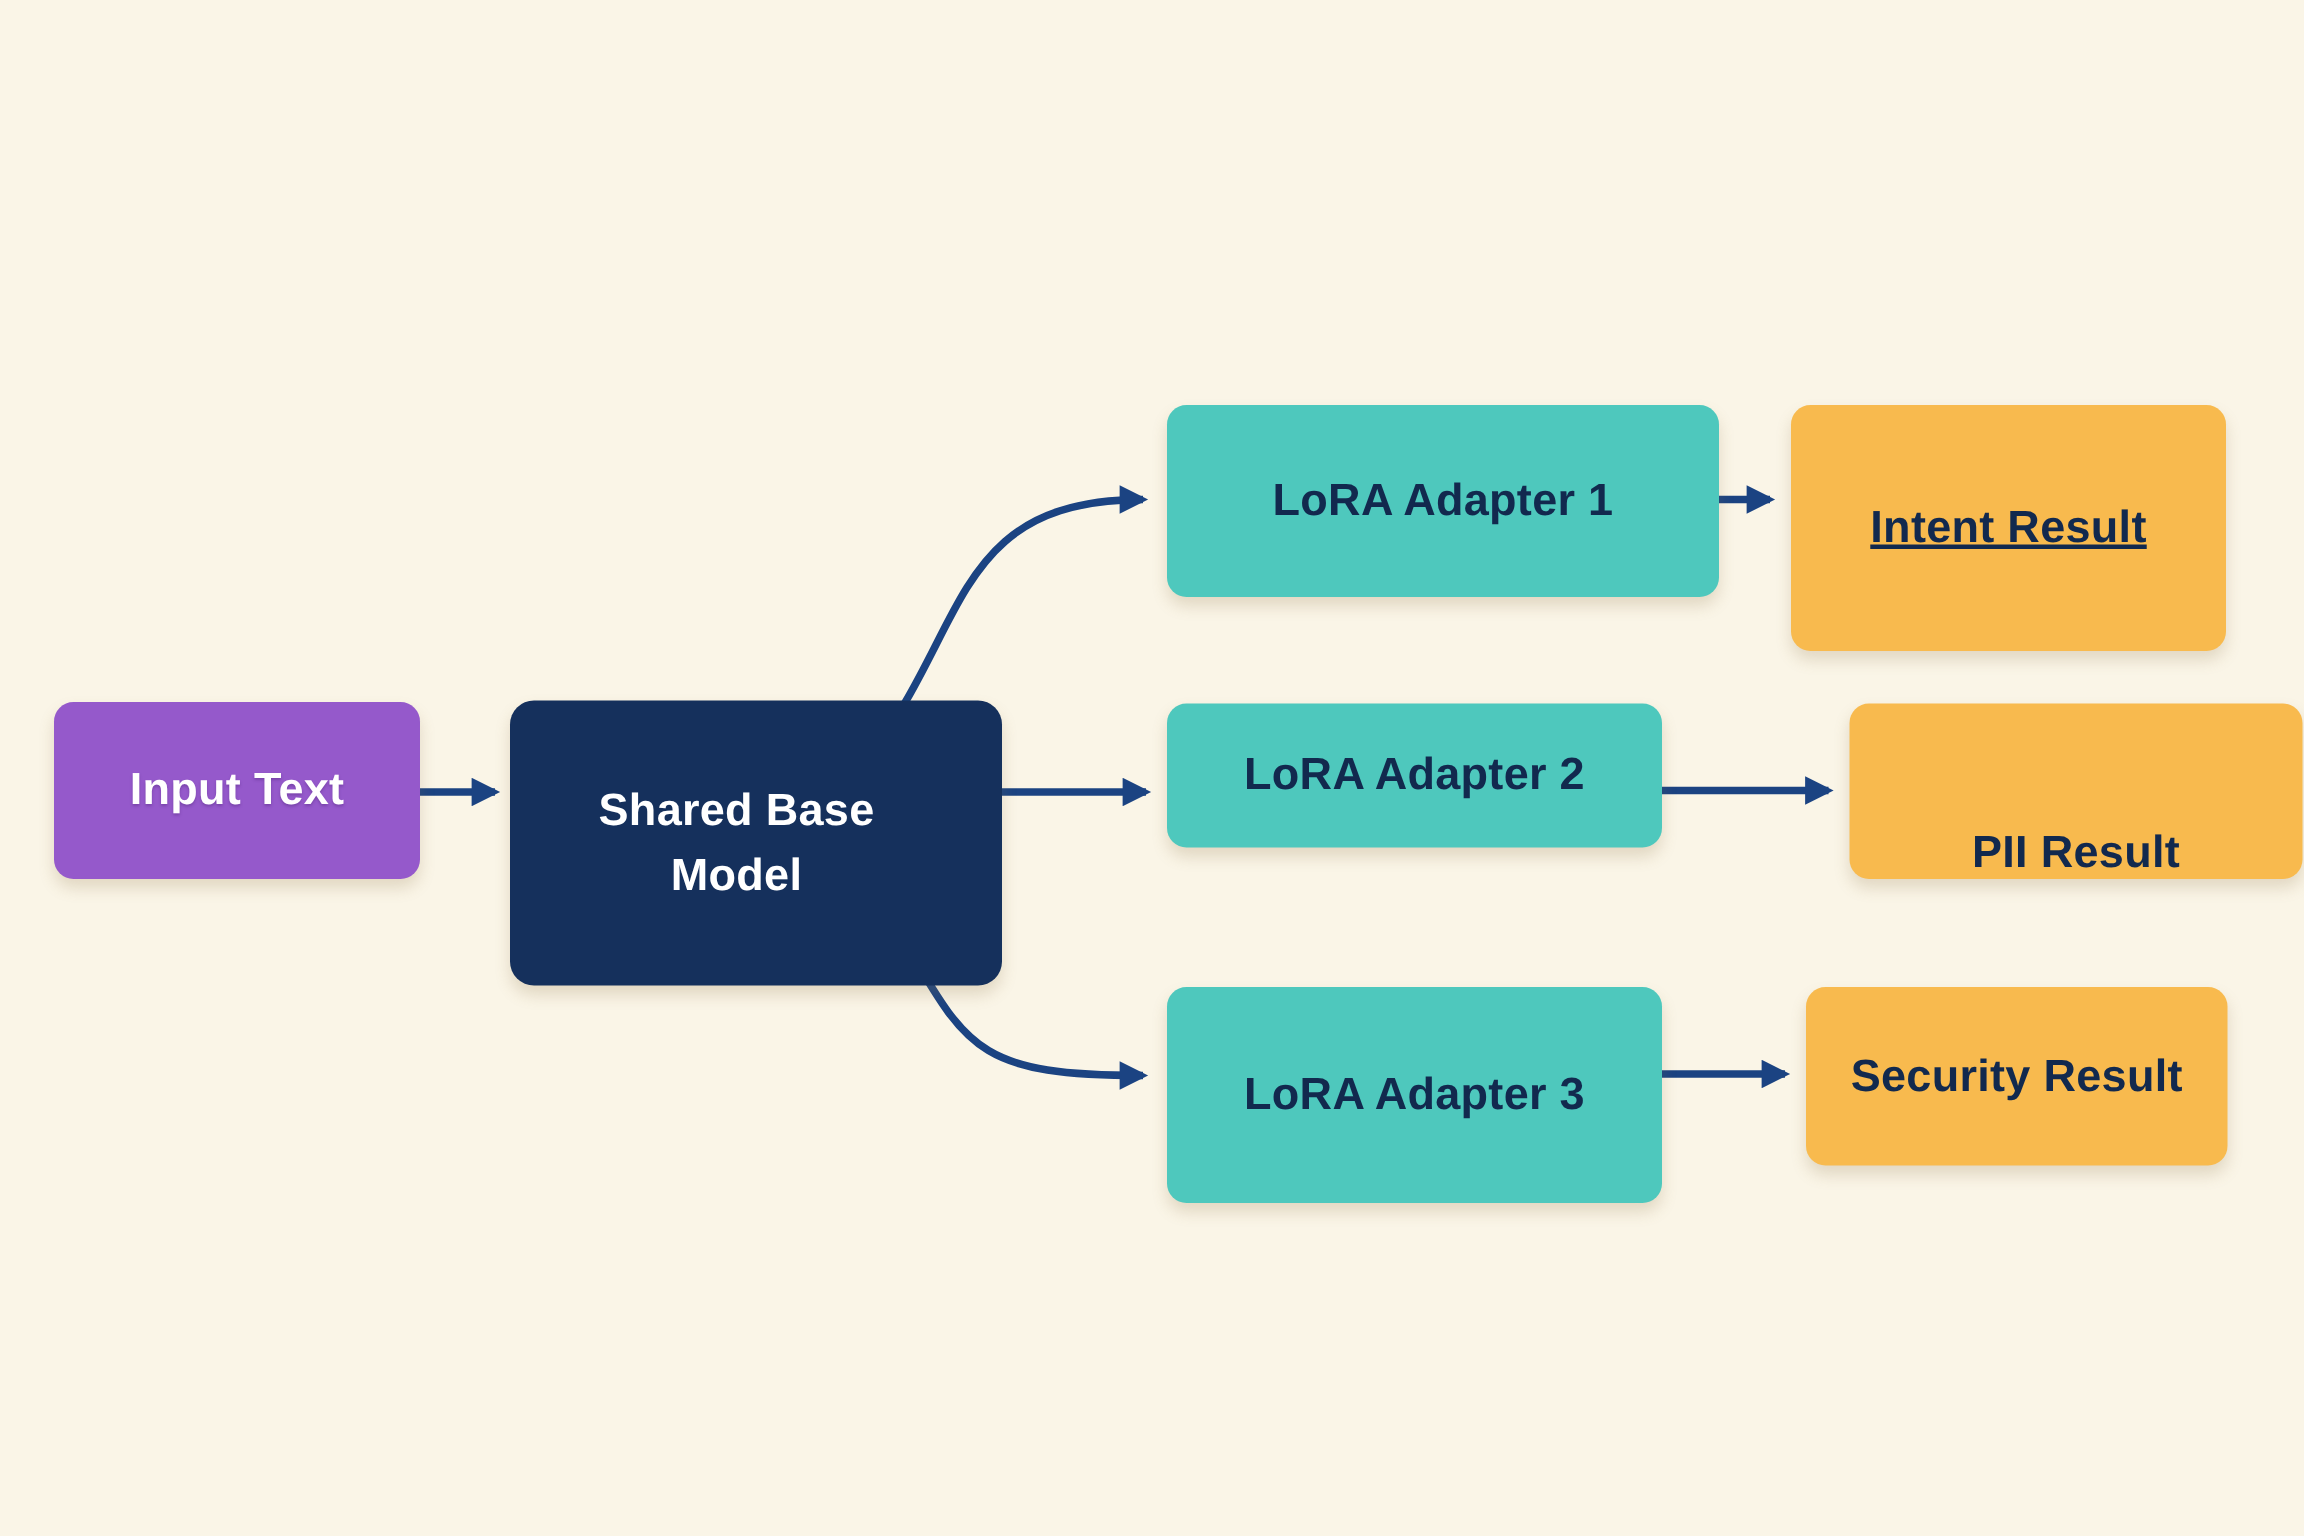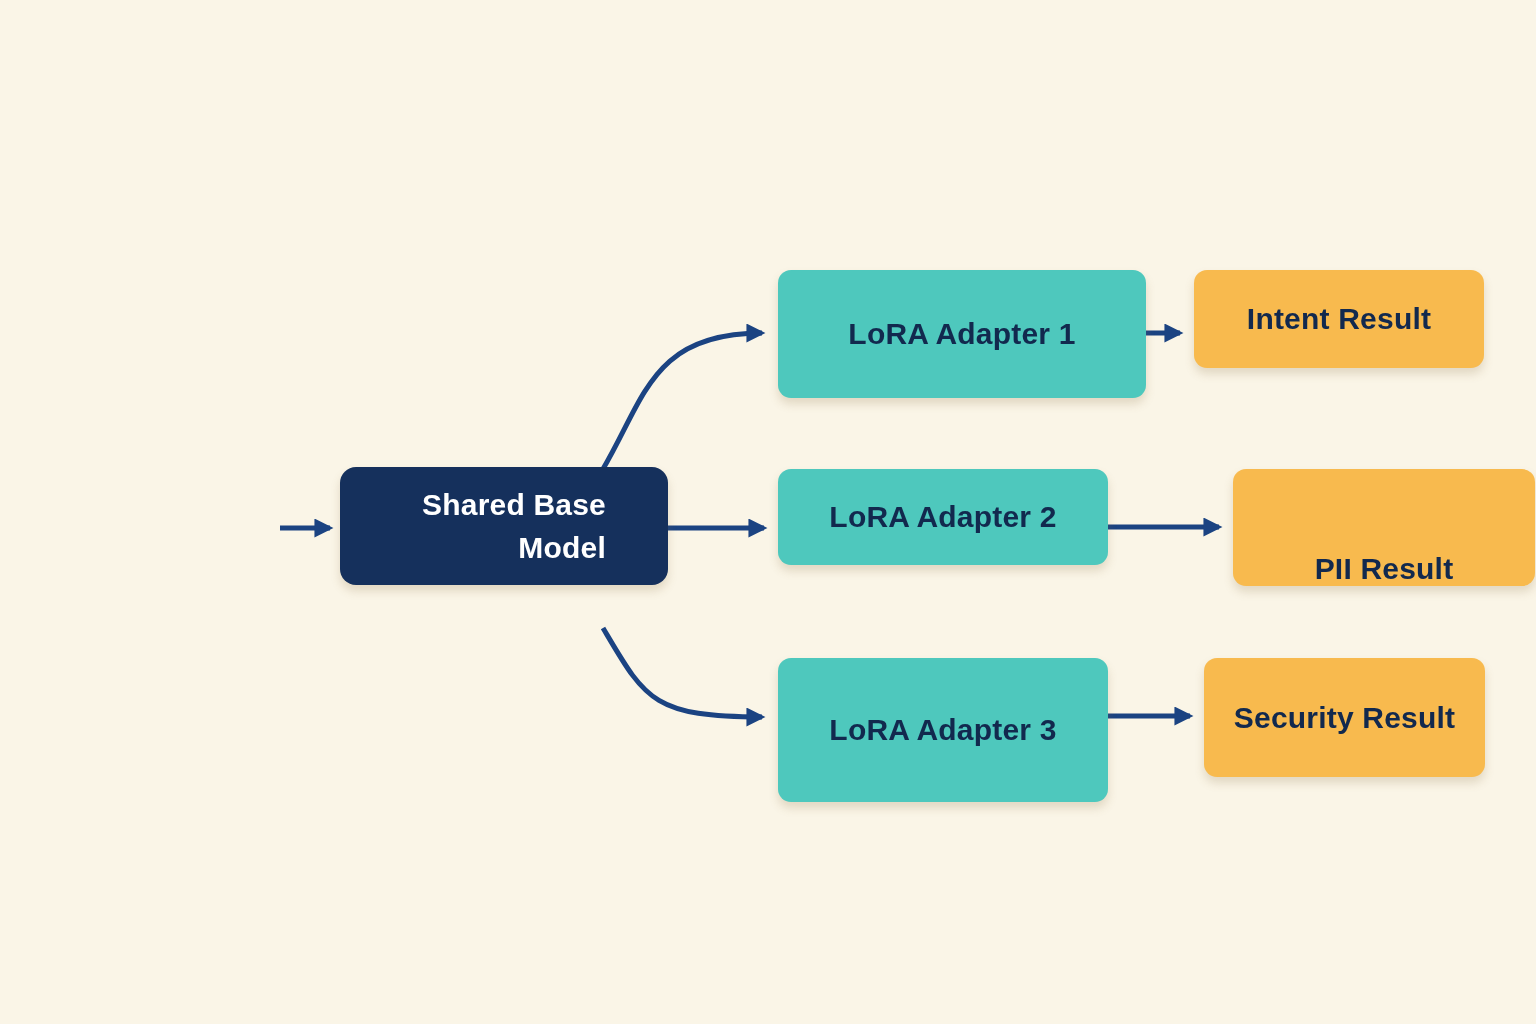--- a/index.html
+++ b/index.html
@@ -48,34 +48,34 @@
     letter-spacing: 0.2px;
     box-shadow: 0 6px 10px rgba(140, 115, 70, 0.22);
     text-align: center;
   }
   .n-input {
     left: 36px; top: 468px; width: 244px; height: 118px;
     background: var(--purple); color: var(--text-light);
     text-shadow: 0 1px 2px rgba(70, 30, 110, 0.35);
   }
   .n-base {
-    left: 340px; top: 467px; width: 328px; height: 118px;
+    left: 340px; top: 467px; width: 328px; height: 190px;
     background: var(--navy); color: var(--text-light);
     justify-content: flex-start;
-    text-align: right;
+    text-align: center;
     padding: 0 62px 0 36px;
     line-height: 1.45;
     border-radius: 16px;
   }
   .n-teal { background: var(--teal); color: var(--text-dark); }
   .n-yellow { background: var(--yellow); color: var(--text-dark); }
   .n-a1 { left: 778px; top: 270px; width: 368px; height: 128px; }
   .n-a2 { left: 778px; top: 469px; width: 330px; height: 96px; }
   .n-a3 { left: 778px; top: 658px; width: 330px; height: 144px; }
-  .n-intent   { left: 1194px; top: 270px; width: 290px; height: 98px; }
+  .n-intent   { left: 1194px; top: 270px; width: 290px; height: 164px; text-decoration: underline; }
   .n-pii      { left: 1233px; top: 469px; width: 302px; height: 117px; align-items: flex-end; }
   .n-security { left: 1204px; top: 658px; width: 281px; height: 119px; text-align: center; }
 </style>
 </head>
 <body>
 
 <div class="canvas">
 
   <svg class="edges-layer" viewBox="0 0 1536 1024" xmlns="http://www.w3.org/2000/svg">
     <defs>
@@ -85,20 +85,23 @@
     </defs>
     <path class="edge" d="M280,528 L330,528" marker-end="url(#ah)"></path>
     <path class="edge" d="M603,469 C645,398 652,333 762,333" marker-end="url(#ah)"></path>
     <path class="edge" d="M668,528 L764,528" marker-end="url(#ah)"></path>
     <path class="edge" d="M603,628 C645,699 652,717 762,717" marker-end="url(#ah)"></path>
     <path class="edge" d="M1108,333 L1180,333" marker-end="url(#ah)"></path>
     <path class="edge" d="M1108,527 L1219,527" marker-end="url(#ah)"></path>
     <path class="edge" d="M1108,716 L1190,716" marker-end="url(#ah)"></path>
   </svg>
 
+  <div class="node n-input">
+    <span>Input Text</span>
+  </div>
 
   <div class="node n-base">
     <span>Shared Base Model</span>
   </div>
 
   <div class="node n-teal n-a1">
     <span>LoRA Adapter 1</span>
   </div>
 
   <div class="node n-teal n-a2">

